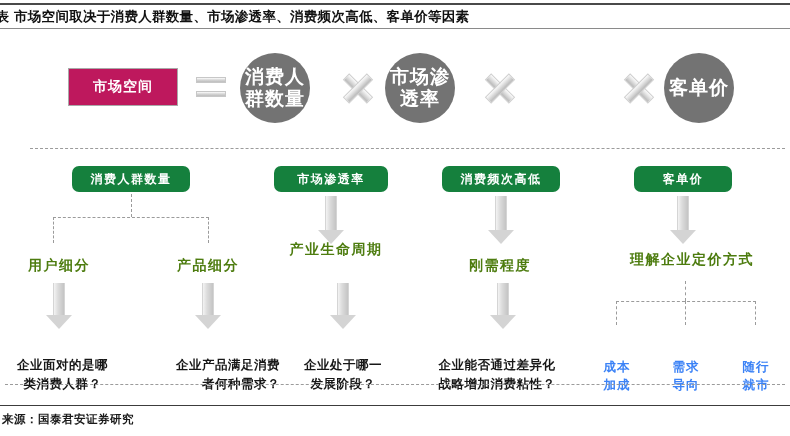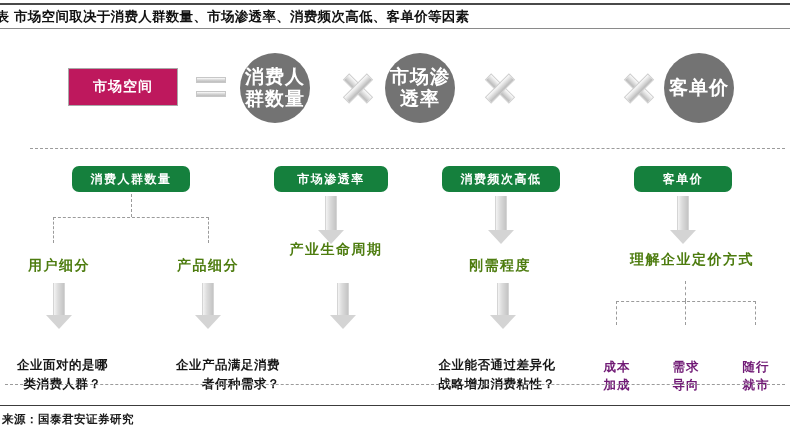--- a/index.html
+++ b/index.html
@@ -80,21 +80,21 @@
   
   .blue-label{
     position:absolute;color:#4d7c0f;font-weight:bold;font-size:14px;
     letter-spacing:1.5px;white-space:nowrap;text-align:center;
   }
   .q-text{
     position:absolute;color:#171717;font-weight:bold;font-size:12.5px;
     line-height:1.5;text-align:center;letter-spacing:.5px;
   }
   .tri-text{
-    position:absolute;color:#701a75;font-weight:bold;font-size:12.5px;
+    position:absolute;color:#3b82f6;font-weight:bold;font-size:12.5px;
     line-height:1.45;text-align:center;letter-spacing:1px;
   }
   .source{
     position:absolute;left:2px;top:412px;font-size:11.5px;font-weight:bold;
     color:#1a1a1a;letter-spacing:.5px;white-space:nowrap;
   }
 </style>
 </head>
 <body>
 
@@ -223,20 +223,24 @@
   <div class="vdash" style="left:755px;top:301px;height:24px;"></div>
 
   <div class="q-text" style="left:0px;top:337px;width:125px;white-space:pre-line;">
     <span>企业面对的是哪
 类消费人群？</span>
   </div>
   <div class="q-text" style="left:140px;top:337px;width:140px;white-space:pre-line;text-align:right;">
     <span>企业产品满足消费
 者何种需求？</span>
   </div>
+  <div class="q-text" style="left:284px;top:337px;width:118px;white-space:pre-line;">
+    <span>企业处于哪一
+发展阶段？</span>
+  </div>
   <div class="q-text" style="left:418px;top:337px;width:158px;white-space:pre-line;">
     <span>企业能否通过差异化
 战略增加消费粘性？</span>
   </div>
 
   <div class="tri-text" style="left:591px;top:340px;width:52px;white-space:pre-line;">
     <span>成本
 加成</span>
   </div>
   <div class="tri-text" style="left:660px;top:340px;width:52px;white-space:pre-line;">

